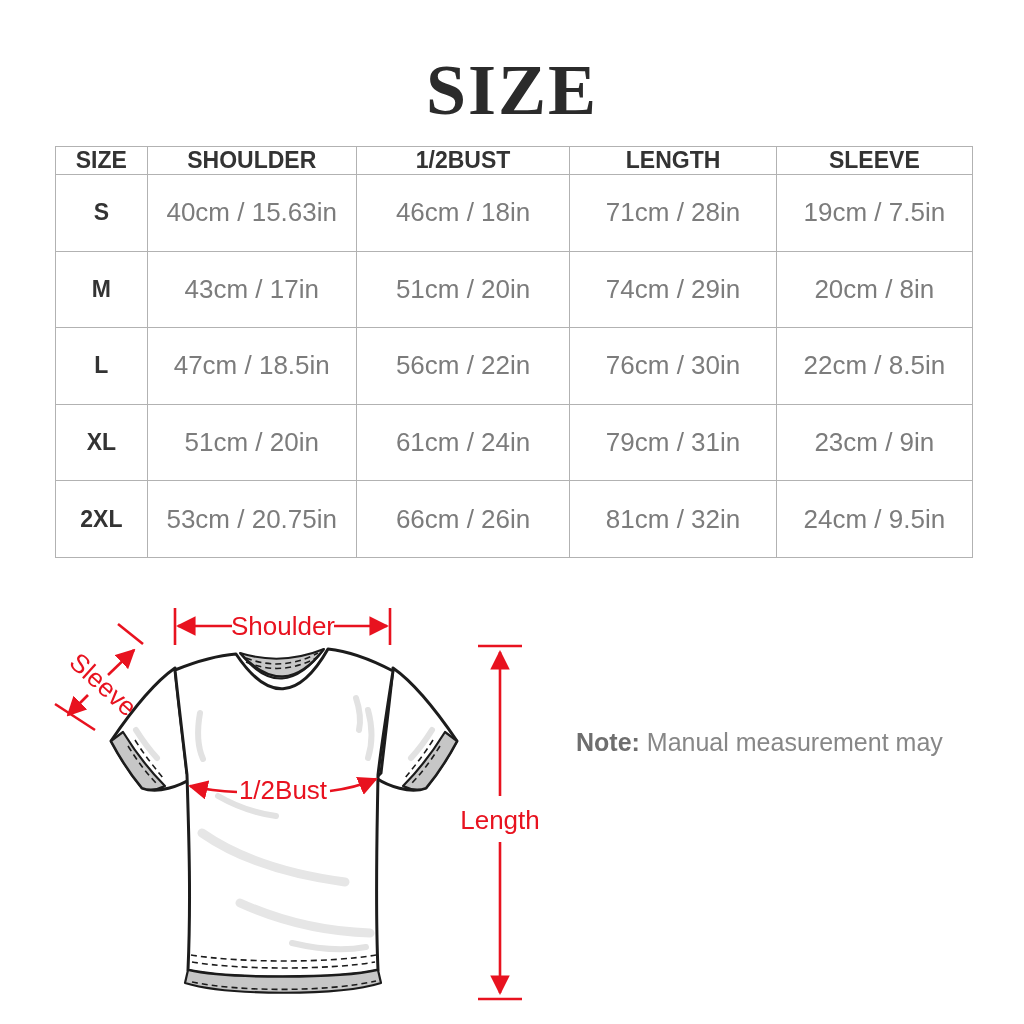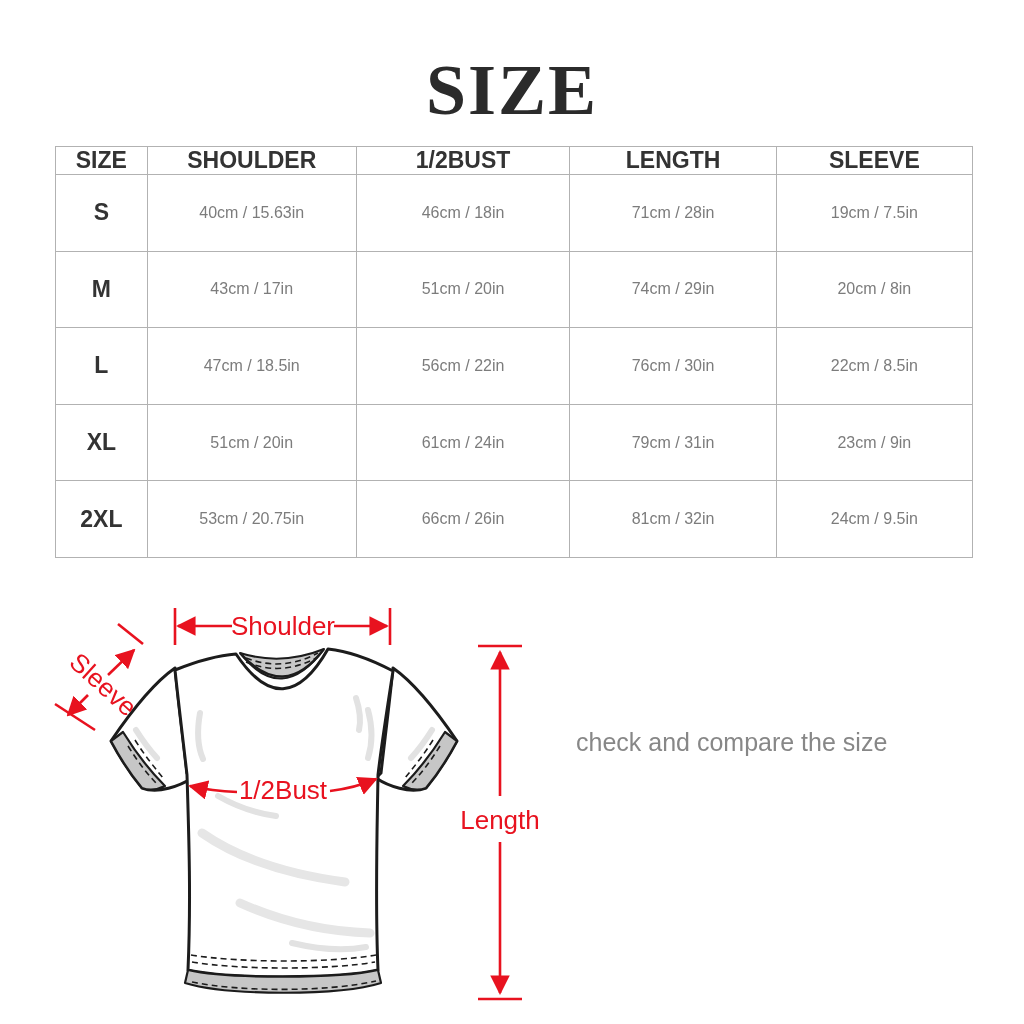--- a/index.html
+++ b/index.html
@@ -25,21 +25,21 @@
   .size-table col.c2{width:22.8%;}
   .size-table col.c3{width:23.3%;}
   .size-table col.c4{width:22.5%;}
   .size-table col.c5{width:21.4%;}
   .size-table th,.size-table td{
     border:1px solid var(--border);text-align:center;vertical-align:middle;
     white-space:nowrap;overflow:hidden;
   }
   .size-table thead th{font-size:23px;font-weight:bold;color:var(--head);}
   .size-table tbody th{font-size:23px;font-weight:bold;color:var(--head);}
-  .size-table tbody td{font-size:16px;font-weight:normal;color:var(--val);text-align:center;}
+  .size-table tbody td{font-size:26px;font-weight:normal;color:var(--val);text-align:center;}
   .diagram-svg{position:absolute;left:40px;top:565px;width:520px;height:440px;}
   .outline{fill:#ffffff;stroke:#1c1c1c;stroke-width:3;stroke-linejoin:round;}
   .grayfill{fill:#c9c9c9;stroke:#1c1c1c;stroke-width:2;stroke-linejoin:round;}
   .cuff{fill:#c6c6c6;stroke:#1c1c1c;stroke-width:2.2;stroke-linejoin:round;}
   .stitch{fill:none;stroke:#1c1c1c;stroke-width:1.6;stroke-dasharray:6 4;}
   .thinline{fill:none;stroke:#1c1c1c;stroke-width:2.4;}
   .wrinkle{fill:none;stroke:#e2e2e2;stroke-width:6;stroke-linecap:round;}
   .wrinkle.big{stroke-width:9;stroke:#e6e6e6;}
   .red-line{stroke:var(--red);stroke-width:2.6;fill:none;}
   .red-text{fill:var(--red);font-family:"Liberation Sans", sans-serif;font-size:26px;}
@@ -182,16 +182,16 @@
     <g>
       <line class="red-line" x1="438" y1="48" x2="482" y2="48"></line>
       <line class="red-line" x1="438" y1="401" x2="482" y2="401"></line>
       <line class="red-line" x1="460" y1="198" x2="460" y2="54" marker-end="url(#ra)"></line>
       <line class="red-line" x1="460" y1="244" x2="460" y2="395" marker-end="url(#ra)"></line>
       <text class="red-text" x="460" y="231" text-anchor="middle">Length</text>
     </g>
   </svg>
 
   <div class="note-block">
-    <div>check and compare the size</div>
+    <div><span class="note-label">Note:</span><span> Manual measurement may</span></div>
   </div>
 
 </div>
 
 </body></html>

